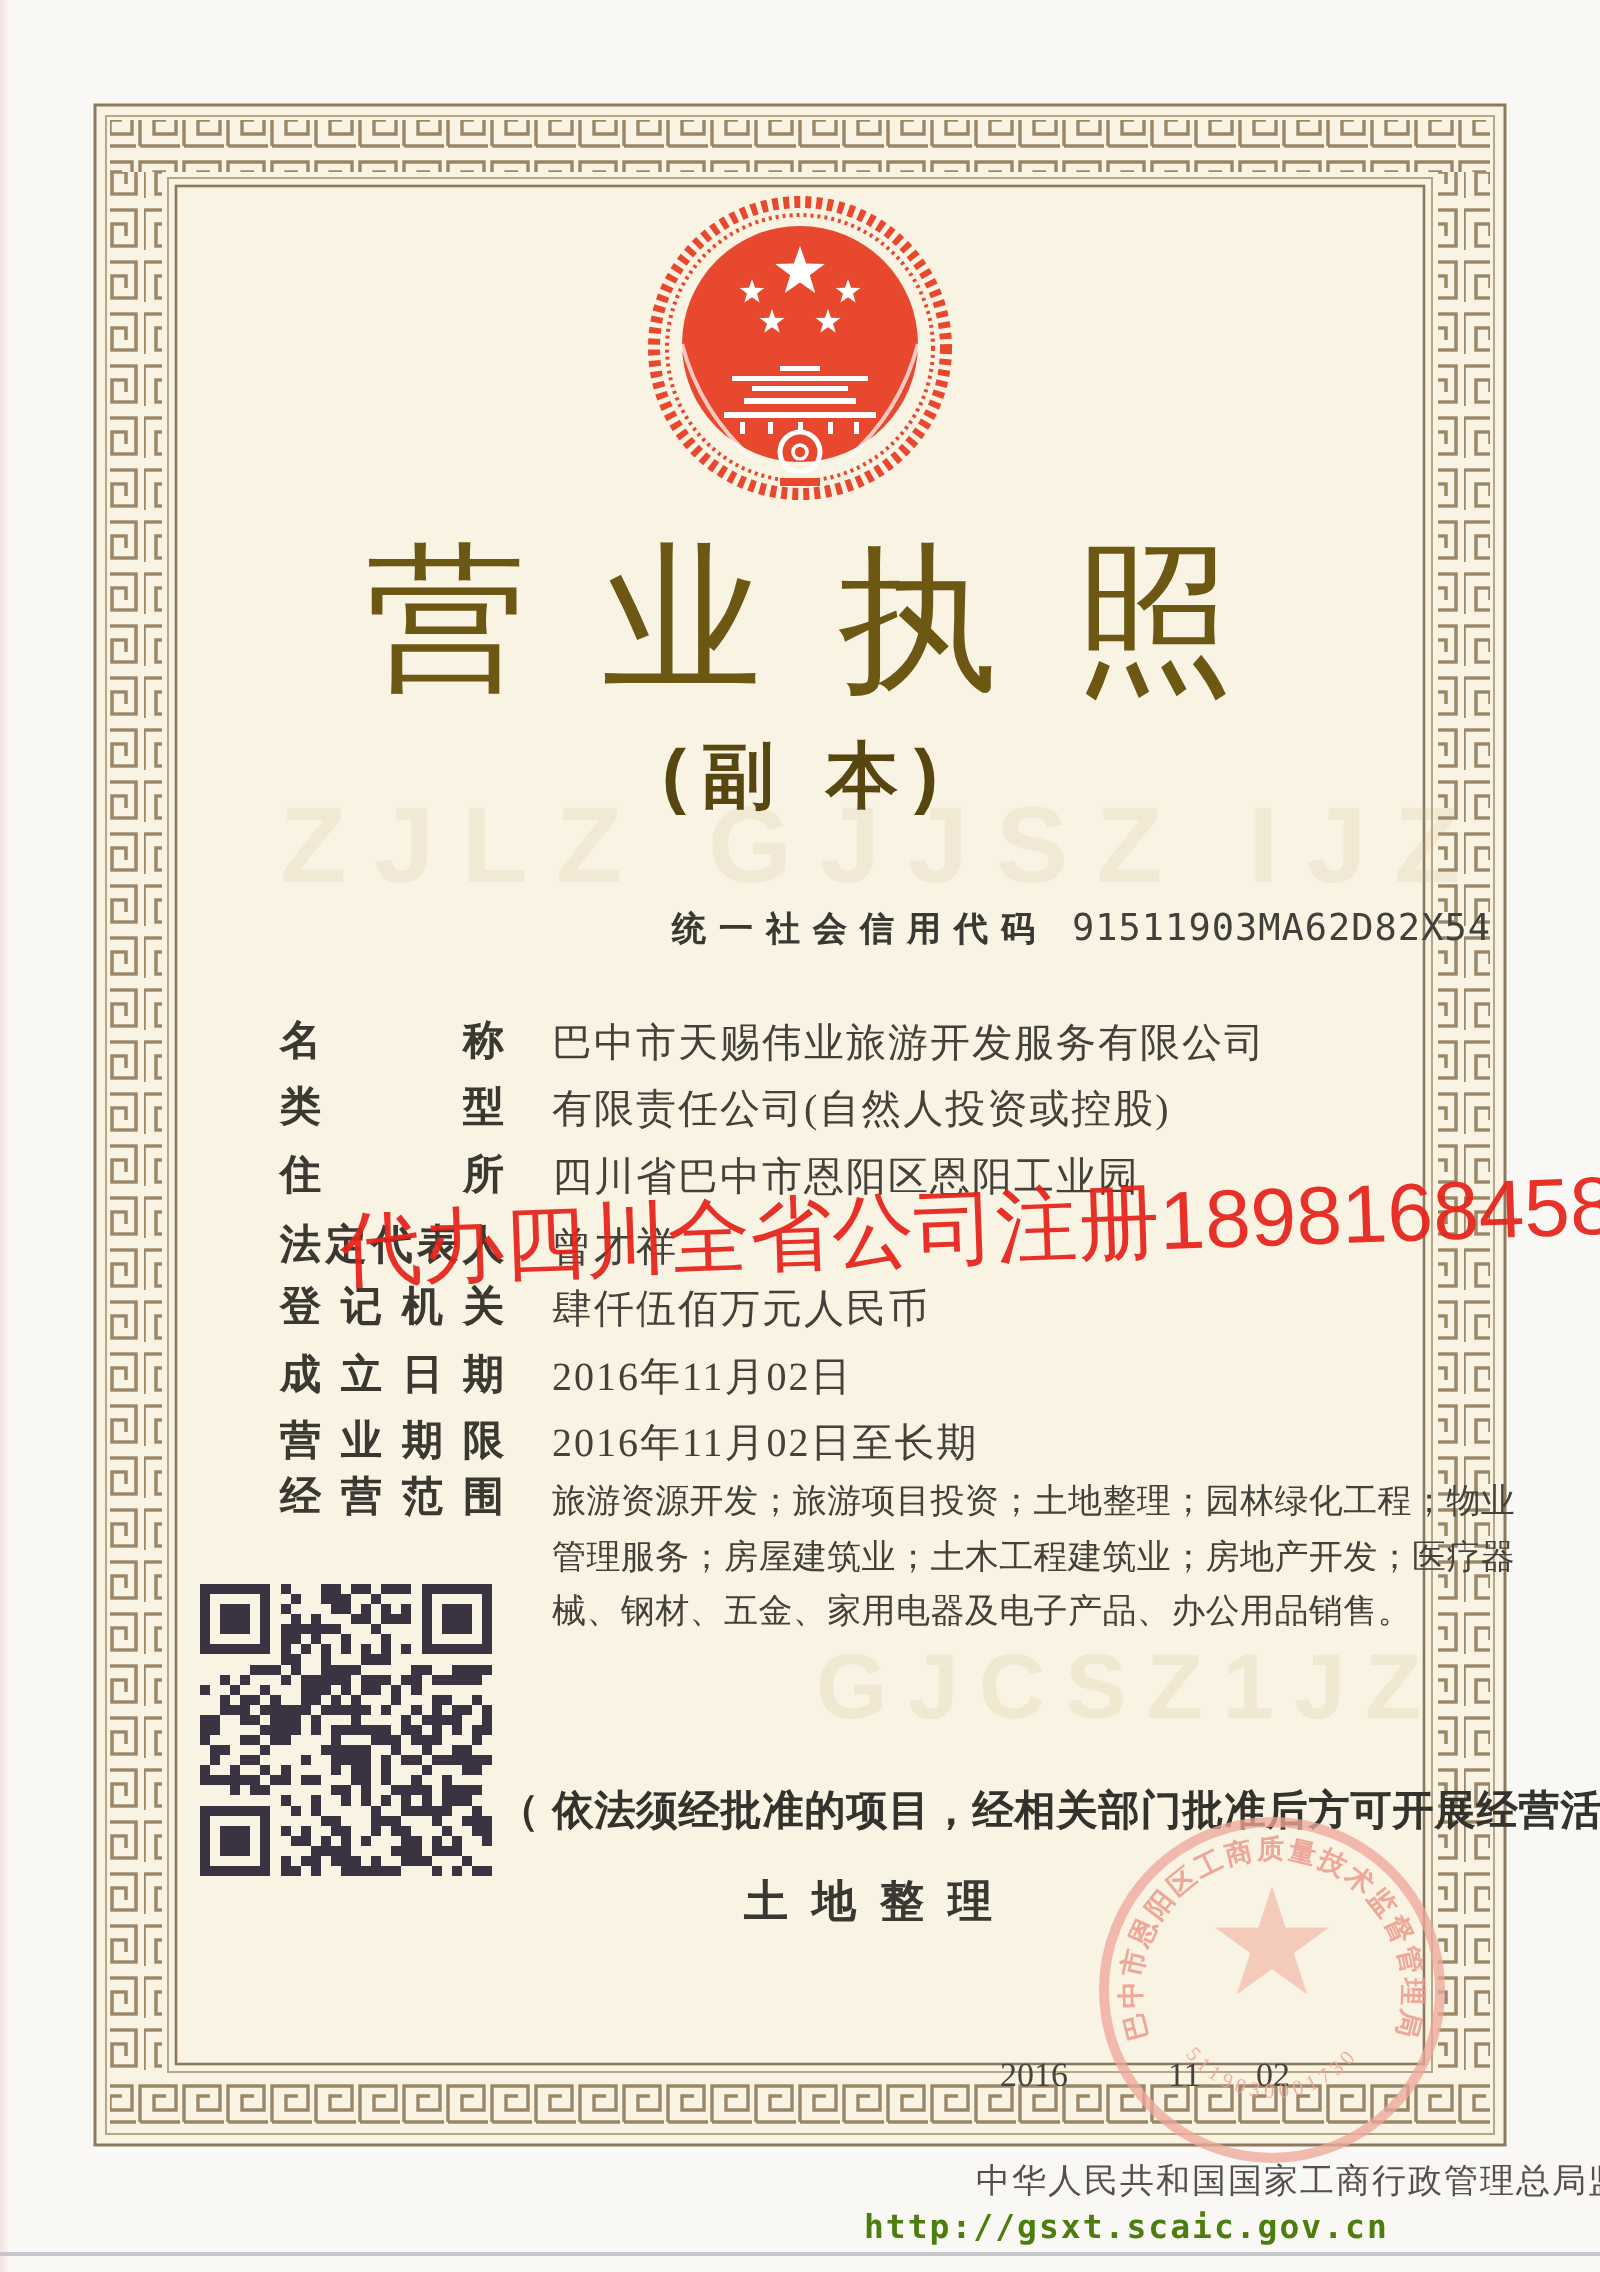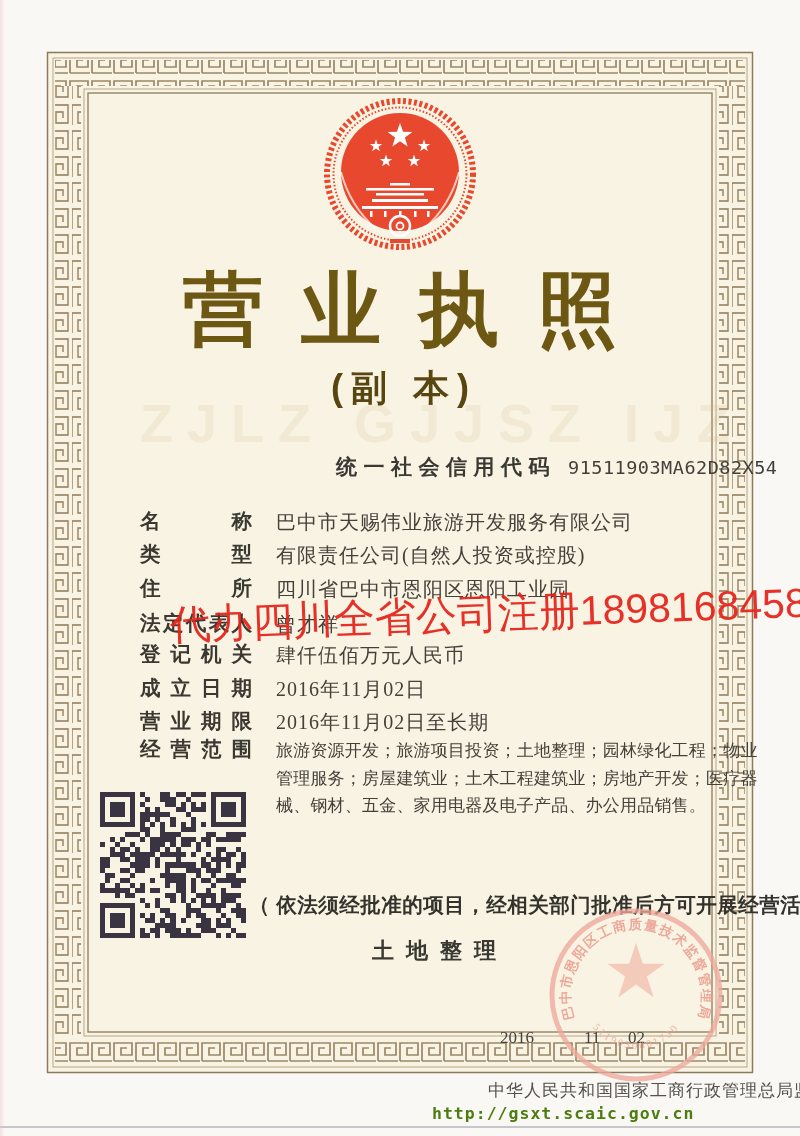--- a/index.html
+++ b/index.html
@@ -13,29 +13,29 @@
   .frame{position:absolute;left:46px;top:51px;z-index:1;}
   
   .ghost{position:absolute;z-index:2;font-family:"Liberation Sans",sans-serif;
     font-weight:800;white-space:nowrap;color:rgba(190,168,120,0.13);}
   .ghost-a{left:140px;top:392px;font-size:54px;letter-spacing:14px;text-align:center;}
   .ghost-b{left:408px;top:816px;font-size:46px;letter-spacing:10px;color:rgba(196,174,124,0.16);}
   
   .emblem{position:absolute;left:320px;top:96px;z-index:3;}
   
   .title{position:absolute;left:0;right:0;top:264px;text-align:center;z-index:3;
-    font-family:"Liberation Sans","DejaVu Sans",sans-serif;font-weight:700;
+    font-family:"Liberation Sans","DejaVu Sans",sans-serif;font-weight:400;
     font-size:80px;line-height:92px;letter-spacing:38px;text-indent:38px;color:#6d5813;}
   .subtitle{position:absolute;left:0;right:0;top:364px;text-align:center;z-index:3;
     font-family:"Liberation Sans",sans-serif;font-weight:800;
     font-size:36px;letter-spacing:8px;text-indent:8px;color:#584610;}
   
   .code-line{position:absolute;left:336px;top:453px;z-index:3;display:flex;align-items:baseline;gap:12px;}
   .code-label{font-family:"Liberation Sans",sans-serif;font-weight:700;
-    font-size:21px;letter-spacing:6.5px;color:#3a3833;}
+    font-size:17px;letter-spacing:6.5px;color:#3a3833;}
   .code-value{font-family:"DejaVu Sans Mono","Liberation Mono",monospace;
     font-size:18.5px;letter-spacing:0.5px;color:#43403c;}
   
   .field-row{position:absolute;left:140px;width:618px;display:flex;align-items:flex-start;z-index:3;}
   .field-label{width:112px;flex:none;
     font-family:"Liberation Sans",sans-serif;font-weight:700;font-size:20.5px;
     color:#3b3832;text-align:justify;text-align-last:justify;line-height:24px;}
   .field-value{margin-left:24px;font-size:20px;line-height:26px;color:#44403a;letter-spacing:1px;}
   .field-value.scope{font-size:17px;line-height:27.5px;width:496px;letter-spacing:0.2px;}
   
@@ -92,20 +92,21 @@
     <rect x="7" y="7" width="694" height="1009" fill="none" stroke="#b8a685" stroke-width="1"></rect>
     <rect x="9" y="9" width="690" height="26" fill="url(#mh)"></rect>
     <rect x="9" y="988" width="690" height="26" fill="url(#mh)"></rect>
     <rect x="9" y="35" width="26" height="953" fill="url(#mv)"></rect>
     <rect x="673" y="35" width="26" height="953" fill="url(#mv)"></rect>
     <rect x="38" y="38" width="632" height="947" fill="none" stroke="#b8a685" stroke-width="1"></rect>
     <rect x="42" y="42" width="624" height="939" fill="none" stroke="#8d7a5c" stroke-width="1.3"></rect>
   </svg>
 
   <div class="ghost ghost-a">ZJLZ GJJSZ IJZ</div>
+  <div class="ghost ghost-b">GJCSZ1JZ</div>
 
   <svg class="emblem" width="160" height="160" viewBox="0 0 160 160">
     <circle cx="80" cy="78" r="73" fill="none" stroke="#e8492e" stroke-width="6" stroke-dasharray="3 2.5"></circle>
     <circle cx="80" cy="78" r="66.5" fill="none" stroke="#e8492e" stroke-width="2" stroke-dasharray="1.5 2"></circle>
     <circle cx="80" cy="76" r="59" fill="#e8492e"></circle>
     <g fill="#ffffff">
       <polygon points="80.0,27.0 83.1,35.8 92.4,36.0 84.9,41.6 87.6,50.5 80.0,45.2 72.4,50.5 75.1,41.6 67.6,36.0 76.9,35.8"></polygon>
       <polygon points="56.0,43.5 57.5,47.9 62.2,48.0 58.5,50.8 59.8,55.3 56.0,52.6 52.2,55.3 53.5,50.8 49.8,48.0 54.5,47.9"></polygon>
       <polygon points="104.0,43.5 105.5,47.9 110.2,48.0 106.5,50.8 107.8,55.3 104.0,52.6 100.2,55.3 101.5,50.8 97.8,48.0 102.5,47.9"></polygon>
       <polygon points="66.0,58.5 67.5,62.9 72.2,63.0 68.5,65.8 69.8,70.3 66.0,67.6 62.2,70.3 63.5,65.8 59.8,63.0 64.5,62.9"></polygon>

